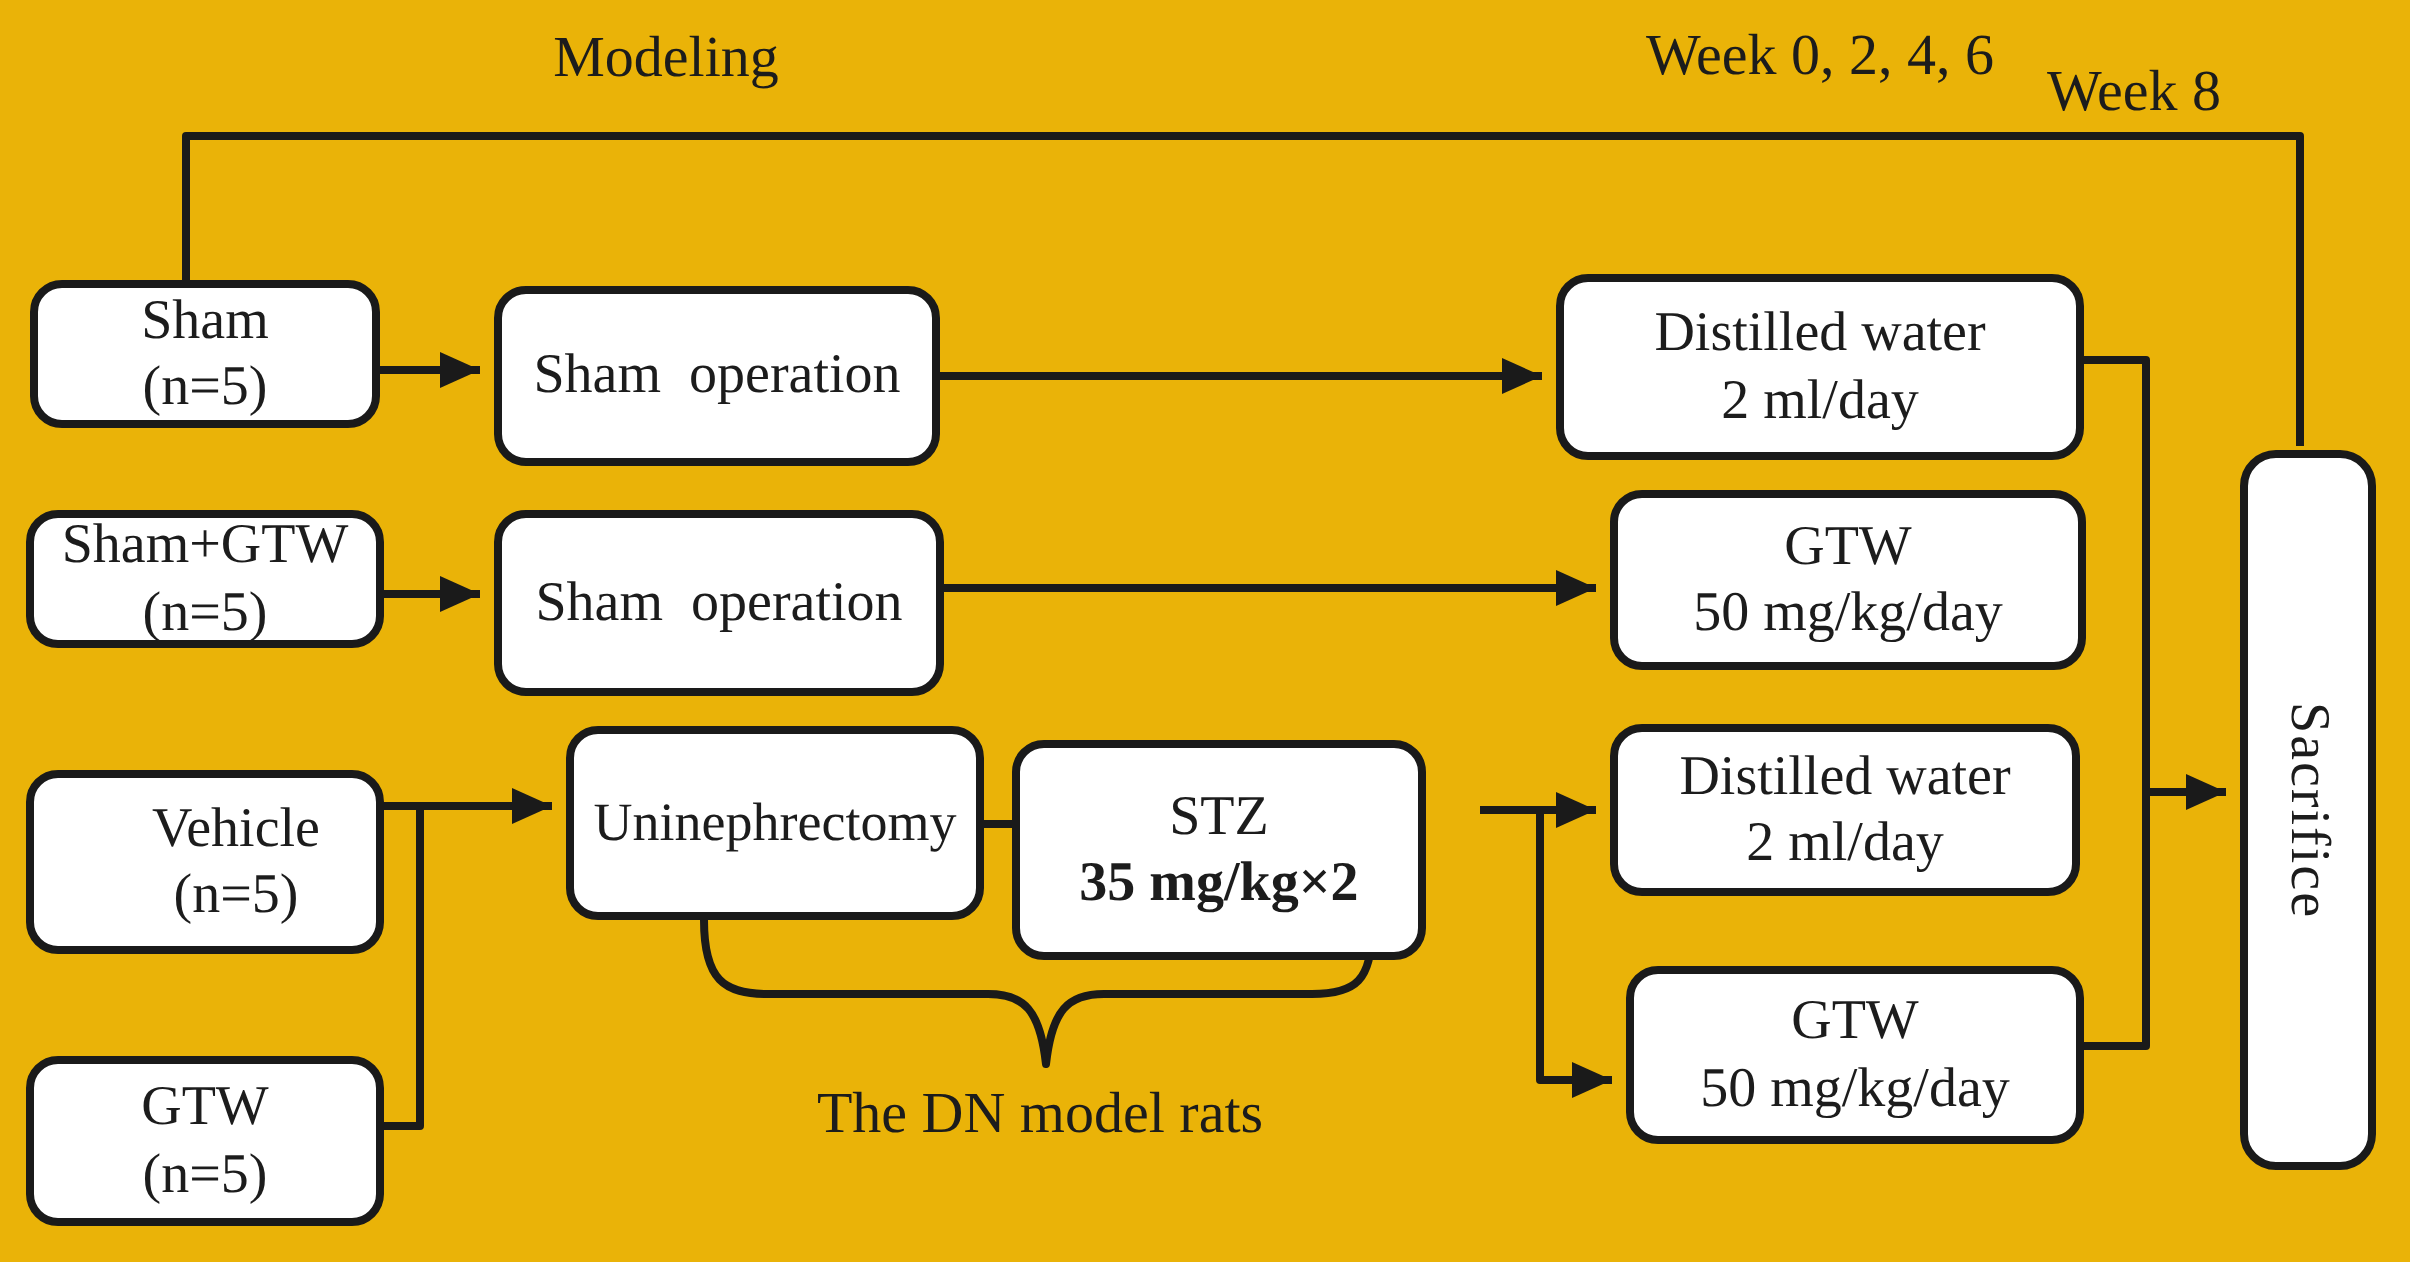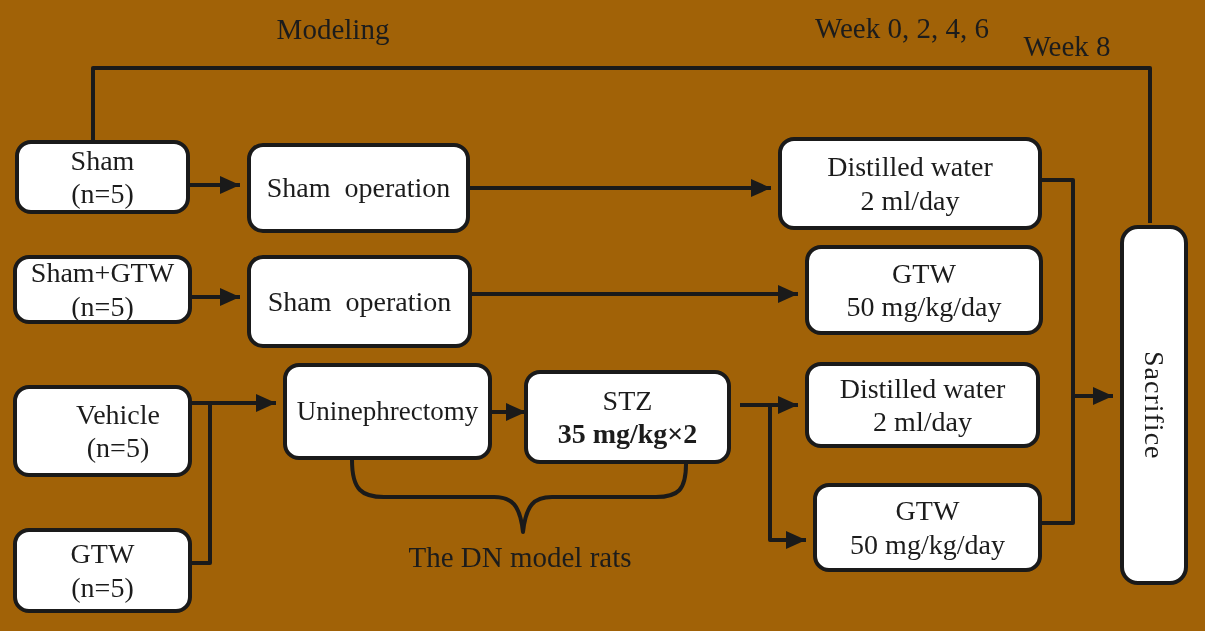--- a/index.html
+++ b/index.html
@@ -1,17 +1,17 @@
 <!DOCTYPE html>
 <html><head>
 <meta charset="utf-8">
 <style>
   html,body{margin:0;padding:0;background:#fff;}
   #stage{
-    position:relative;width:1205px;height:631px;background:#a16207;
+    position:relative;width:1205px;height:631px;background:#eab308;
     font-family:"Liberation Serif","DejaVu Serif",serif;color:#1c1c1c;overflow:hidden;
   }
   #wires{position:absolute;left:0;top:0;z-index:0;}
   .box{
     position:absolute;z-index:1;box-sizing:border-box;background:#ffffff;
     border:4px solid #1a1a1a;border-radius:16px;
     display:flex;flex-direction:column;align-items:center;justify-content:center;
     font-size:28px;line-height:1.18;text-align:center;white-space:pre;
   }
   .box .b2{font-weight:bold;}
@@ -54,21 +54,21 @@
       <path d="M770,405 V540 H806" marker-end="url(#ah)"></path>
 
       <path d="M1042,180 H1073 V523 H1042"></path>
       <path d="M1073,396 H1113" marker-end="url(#ah)"></path>
 
       <path d="M352,460 C352,490 362,497 384,497 L494,497 C512,497 520,505 523,532 C526,505 534,497 552,497 L656,497 C678,497 686,490 686,464"></path>
     </g>
   </svg>
 
   <div class="toplabel" style="left:230px;top:13px;width:206px;">Modeling</div>
-  <div class="toplabel" style="left:737px;top:12px;width:252px;text-align:right;">Week 0, 2, 4, 6</div>
+  <div class="toplabel" style="left:784px;top:12px;width:252px;">Week 0, 2, 4, 6</div>
   <div class="toplabel" style="left:1000px;top:30px;width:134px;">Week 8</div>
 
   <div class="box" style="left:15px;top:140px;width:175px;height:74px;">
     <span>Sham</span>
     <span>(n=5)</span>
   </div>
   <div class="box" style="left:13px;top:255px;width:179px;height:69px;">
     <span>Sham+GTW</span>
     <span>(n=5)</span>
   </div>
@@ -83,21 +83,21 @@
 
   <div class="box" style="left:247px;top:143px;width:223px;height:90px;">
     <span>Sham  operation</span>
   </div>
   <div class="box" style="left:247px;top:255px;width:225px;height:93px;">
     <span>Sham  operation</span>
   </div>
   <div class="box" style="left:283px;top:363px;width:209px;height:97px;font-size:27px;">
     <span>Uninephrectomy</span>
   </div>
-  <div class="box" style="left:524px;top:370px;width:207px;height:94px;">
+  <div class="box" style="left:506px;top:370px;width:207px;height:110px;">
     <span>STZ</span>
     <span class="b2">35 mg/kg×2</span>
   </div>
 
   <div class="box" style="left:778px;top:137px;width:264px;height:93px;">
     <span>Distilled water</span>
     <span>2 ml/day</span>
   </div>
   <div class="box" style="left:805px;top:245px;width:238px;height:90px;">
     <span>GTW</span>

